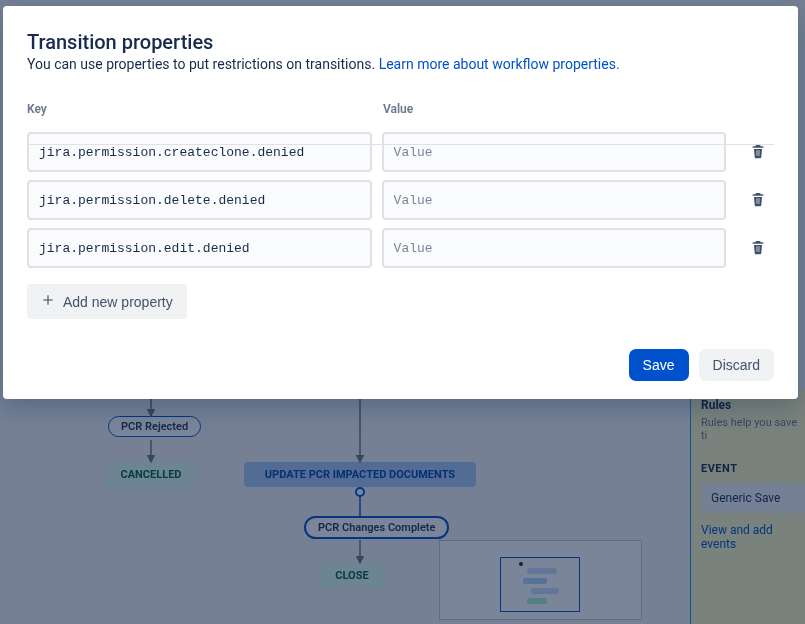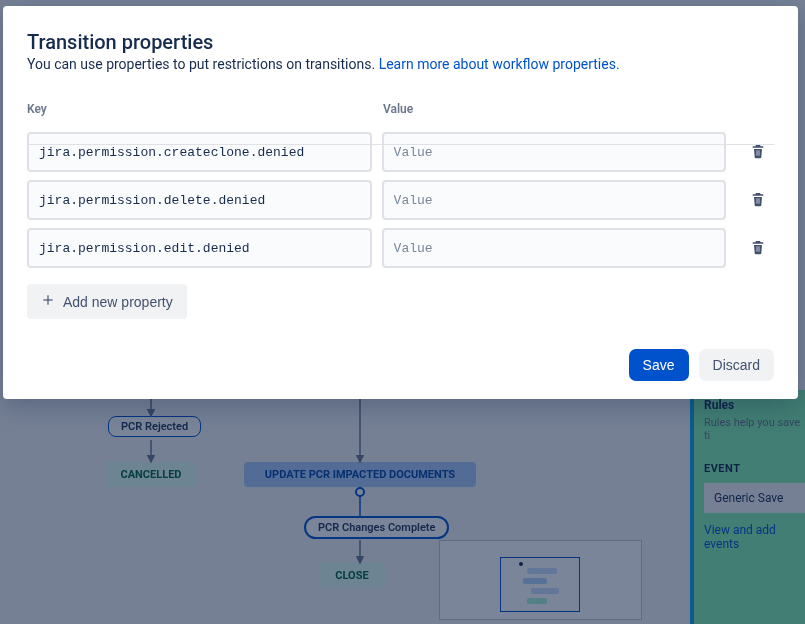--- a/index.html
+++ b/index.html
@@ -44,26 +44,26 @@
     background: #fff;
   }
   .wf-green { background:#e3fcef; color:#006644; }
   .wf-blue-strong { background:#4c9aff; color:#fff; }
 
   .side-panel {
     position: absolute;
     right: 0;
     top: 390px;
     width: 115px;
-    background: #86efac;
+    background: #fef9c3;
     height: 234px;
     padding: 8px 0 0 10px;
     font-size: 12px;
     color: #172b4d;
-    border-left: 4px solid #0ea5e9;
+    border-left: 1px solid #0ea5e9;
   }
   .side-panel h4 { font-size: 12px; font-weight:700; margin-bottom:4px; color:#172b4d; }
   .side-panel .help { color:#6b778c; font-size:11px; margin-bottom:20px; }
   .side-panel .section-label { font-size:11px; font-weight:700; letter-spacing:.5px; color:#172b4d; margin-bottom:8px;}
   .event-box { background:#f4f5f7; padding:8px 10px; font-size:12px; color:#172b4d; margin-bottom:10px; }
   .side-link { color:#0052cc; font-size:12px; }
 
   .minimap {
     position:absolute;
     left:439px; top:540px;
@@ -178,21 +178,21 @@
     left:24px; right:24px;
     top:138px;
     border-top:1px solid #dfe1e6;
   }
 
 </style>
 </head>
 <body>
 
 <div class="bg">
-  <div class="status-lozenge" style="left:108px; top:416px;border-radius:8px;">PCR Rejected</div>
+  <div class="status-lozenge" style="left:108px; top:416px;">PCR Rejected</div>
   <div class="wf-node wf-green" style="left:105px; top:462px; width:92px;">CANCELLED</div>
   <div class="wf-node wf-blue-strong" style="left:244px; top:462px; width:232px; color:#0747a6; background:#a8c8f8;">UPDATE PCR IMPACTED DOCUMENTS</div>
   <div class="status-lozenge" style="left:304px; top:516px; border-width:2px;">PCR Changes Complete</div>
   <div class="wf-node wf-green" style="left:319px; top:563px; width:66px;">CLOSE</div>
 
   <svg style="position:absolute; left:0; top:0;" width="805" height="624">
     <line x1="151" y1="392" x2="151" y2="416" stroke="#6b778c" stroke-width="1.5" marker-end="url(#arr)"></line>
     <line x1="151" y1="440" x2="151" y2="462" stroke="#6b778c" stroke-width="1.5" marker-end="url(#arr)"></line>
     <line x1="360" y1="392" x2="360" y2="462" stroke="#6b778c" stroke-width="1.5" marker-end="url(#arr)"></line>
     <line x1="360" y1="490" x2="360" y2="516" stroke="#0052cc" stroke-width="1.5"></line>

